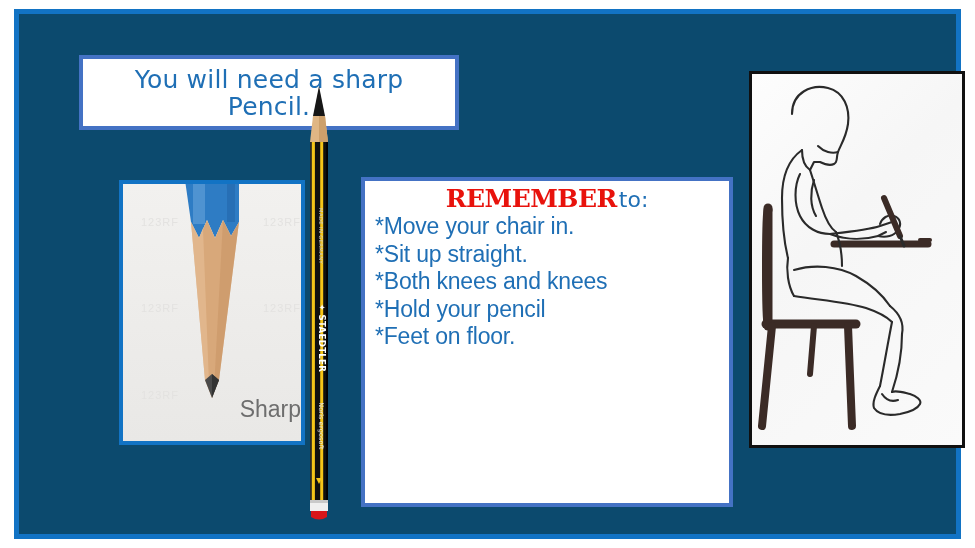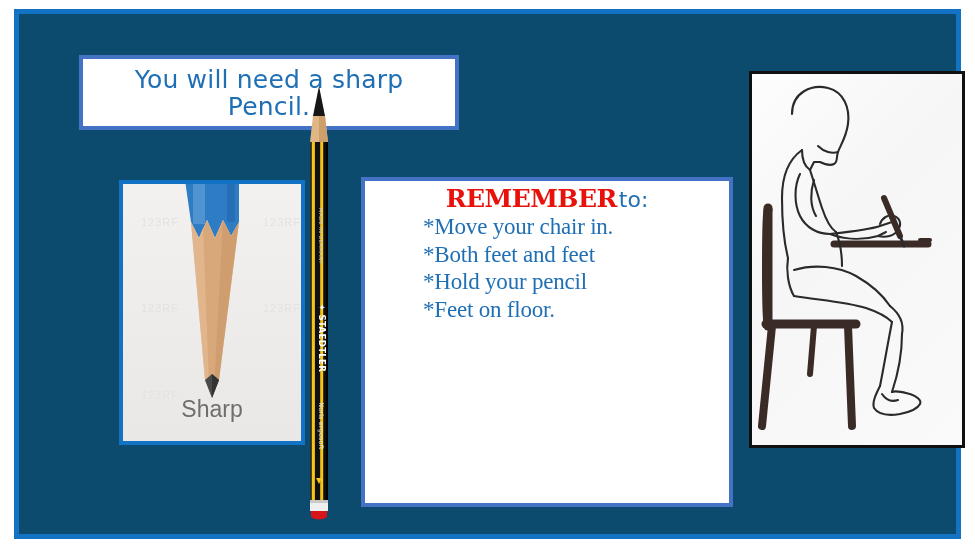--- a/index.html
+++ b/index.html
@@ -82,21 +82,21 @@
     color: #E3E2E0;
     font-size: 11px;
     font-family: "Liberation Sans", sans-serif;
     letter-spacing: 1px;
   }
   #sharp-label {
     position: absolute;
     left: 0;
     bottom: 18px;
     width: 100%;
-    text-align: center;
+    text-align: right;
     color: #6E6E6E;
     font-family: "Liberation Sans", sans-serif;
     font-size: 23px;
   }
 
   
   #reminder-box {
     position: absolute;
     left: 342px; top: 163px;
     width: 372px;
@@ -121,26 +121,25 @@
     letter-spacing: -0.5px;
   }
   #remember-to {
     color: #1F6FB5;
     font-family: "DejaVu Sans", sans-serif;
     font-size: 22px;
     margin-left: 2px;
   }
   .reminder-line {
     color: #1F6FB5;
-    font-family: Liberation Serif, serif;
+    font-family: Liberation Sans, sans-serif;
     font-size: 23px;
     line-height: 1.20;
     white-space: nowrap;
     letter-spacing: -0.2px;
-    margin-left: 48px;
   }
 
   
   #posture-card {
     position: absolute;
     left: 730px; top: 57px;
     width: 216px;
     height: 377px;
     box-sizing: border-box;
     border: 3px solid #101010;
@@ -208,21 +207,22 @@
         <div id="sharp-label">Sharp</div>
       </div>
     </div>
 
     <div id="reminder-box">
       <div id="reminder-heading">
         <span id="remember-word">REMEMBER</span><span id="remember-to">to:</span>
       </div>
 
       <div class="reminder-line">*Move your chair in.</div>
-      <div class="reminder-line">*Both feet and feet</div>
+      <div class="reminder-line">*Sit up straight.</div>
+      <div class="reminder-line">*Both knees and knees</div>
       <div class="reminder-line">*Hold your pencil</div>
       <div class="reminder-line">*Feet on floor.</div>
     </div>
 
     <div id="posture-card">
       <div id="posture-photo">
         <svg width="210" height="371" viewBox="0 0 210 371" style="position:absolute;left:0;top:0;">
           <g fill="none" stroke="#2A2A2A" stroke-width="2.1" stroke-linejoin="round" stroke-linecap="round">
 
             <path d="M40,40 C40,18 60,10 76,14 C92,18 98,34 96,50

